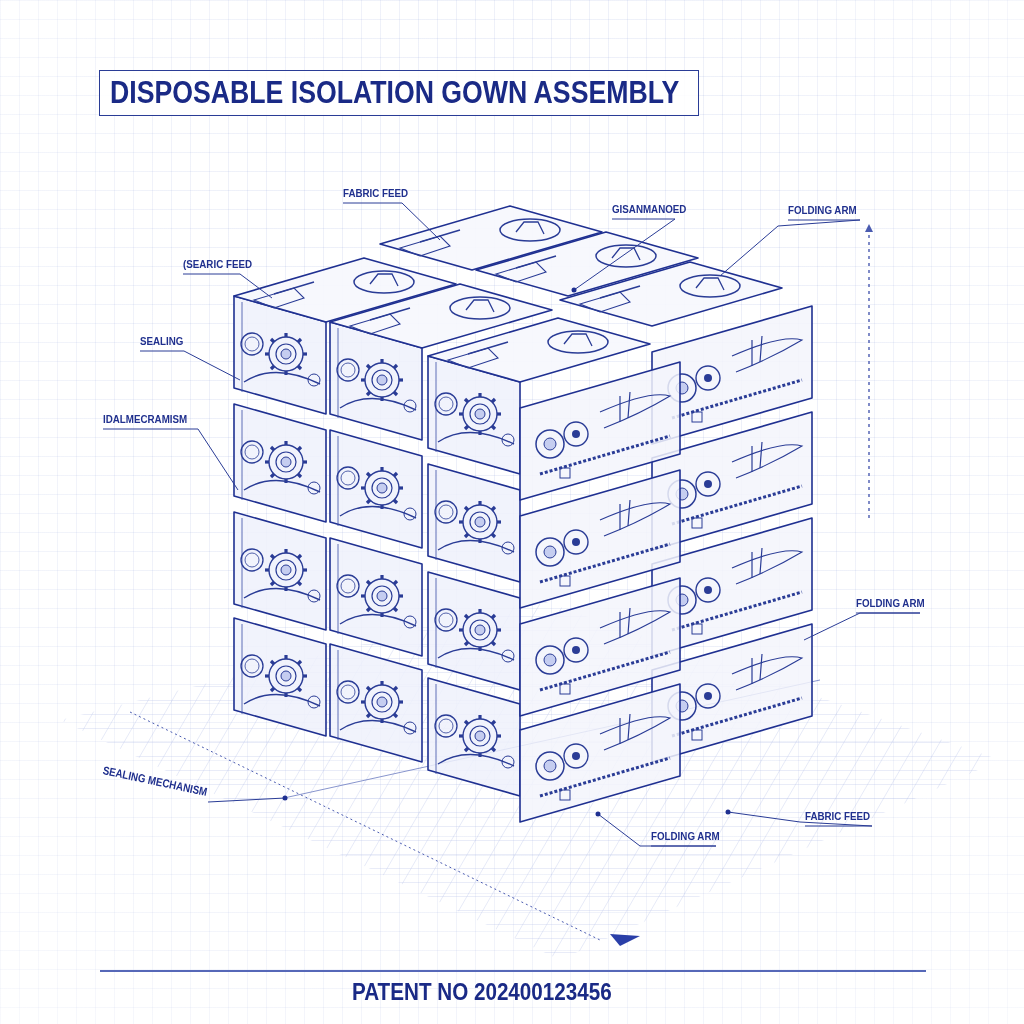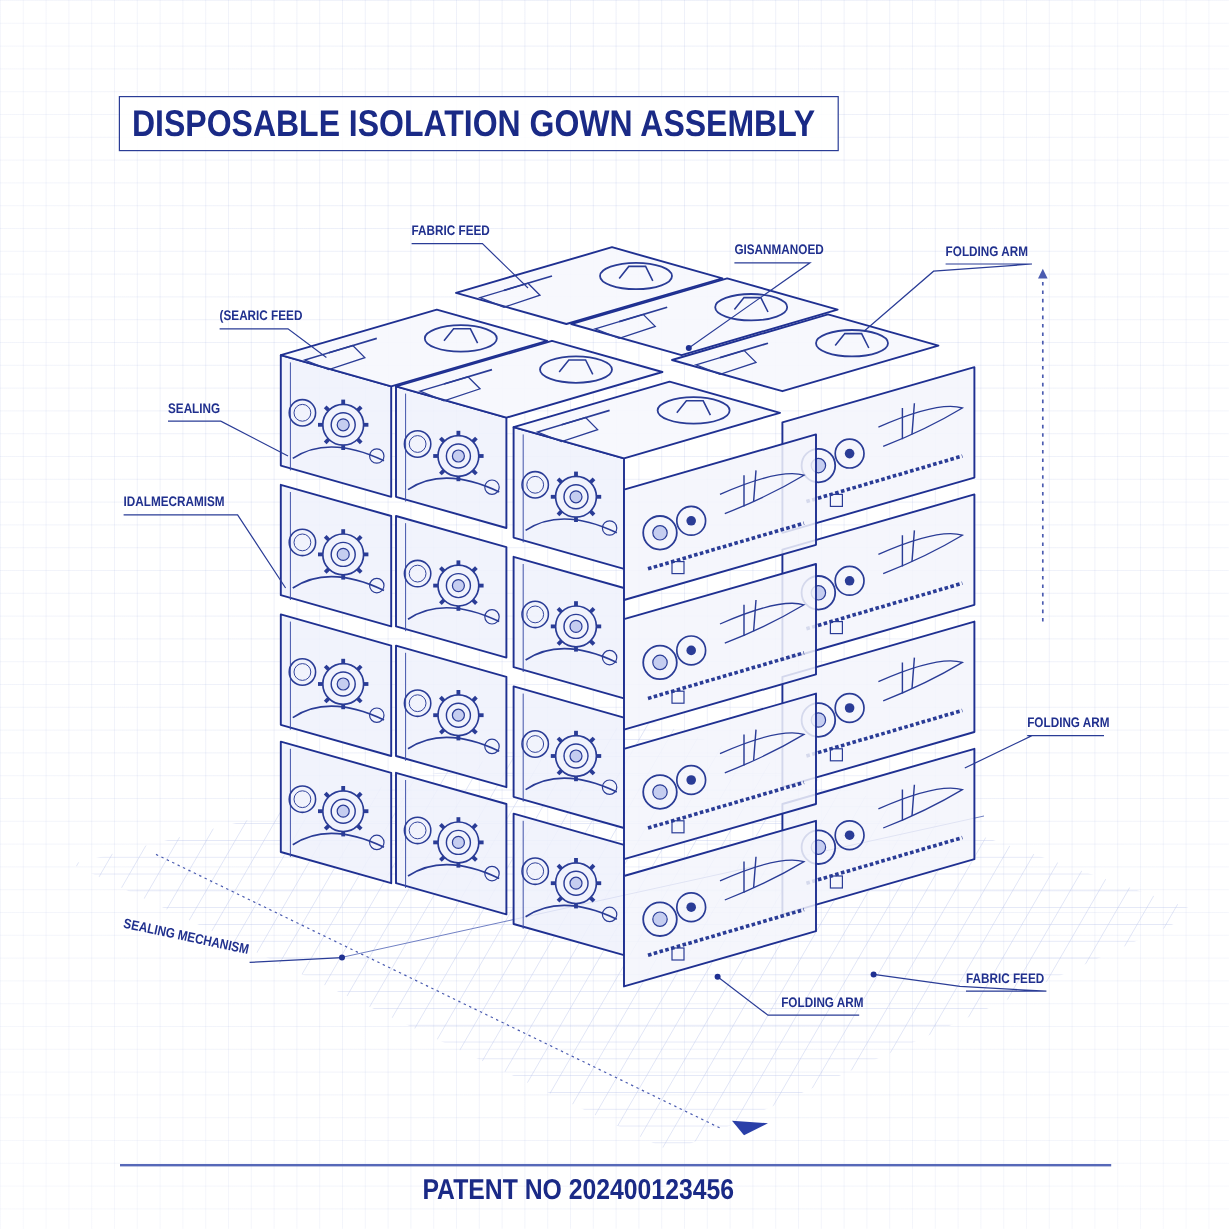--- a/index.html
+++ b/index.html
@@ -13,21 +13,21 @@
     background-image:
       linear-gradient(to right, rgba(120,140,210,0.13) 1px, transparent 1px),
       linear-gradient(to bottom, rgba(120,140,210,0.13) 1px, transparent 1px);
     background-size: 19px 19px;
   }
   .fade { position:absolute; inset:0;
     background: radial-gradient(ellipse at 50% 40%, rgba(255,255,255,0) 40%, rgba(255,255,255,0.6) 100%); }
   .title-box {
     position: absolute; left: 99px; top: 70px; width: 600px; height: 46px;
     border: 1.5px solid #2a3c96; background: rgba(255,255,255,0.85);
-    box-sizing: border-box; display: flex; align-items: center; padding-left: 10px; margin-top: 10px;
+    box-sizing: border-box; display: flex; align-items: center; padding-left: 10px;
   }
   .title {
     font-family: "Liberation Sans Narrow", "Liberation Sans", sans-serif;
     font-weight: bold; color: #1a2a86; font-size: 31px; letter-spacing: 0px;
     transform: scaleX(0.86); transform-origin: left center; white-space: nowrap;
   }
   svg.scene { position: absolute; left: 0; top: 0; }
   .label {
     position: absolute; color: #20308e; font-weight: bold;
     font-size: 11.5px; white-space: nowrap; transform: scaleX(0.85); transform-origin: left center;

